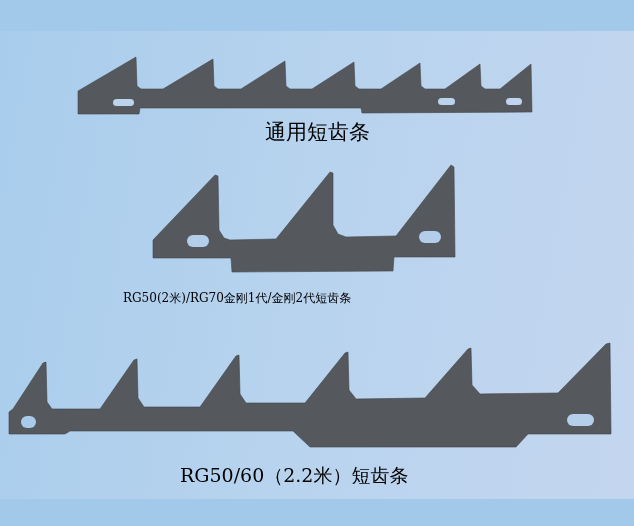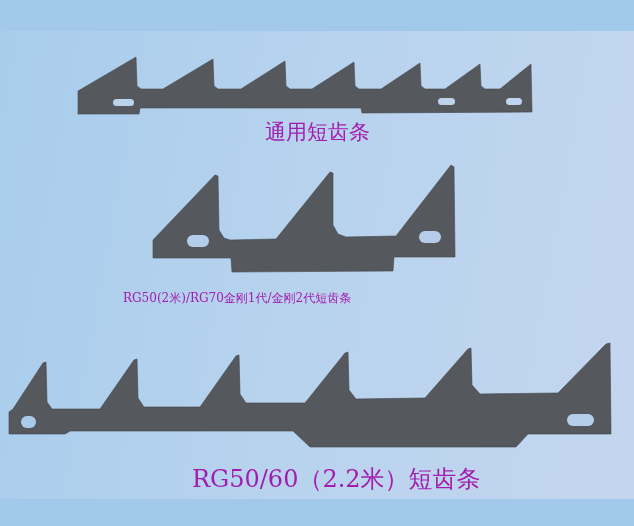--- a/index.html
+++ b/index.html
@@ -15,27 +15,27 @@
   .panel {
     position: absolute; left: 0; top: 31px; width: 634px; height: 468px;
     background: linear-gradient(100deg, #a8cdec 0%, #b8d3ee 50%, #c4d6ef 100%);
   }
   .band-bottom {
     position: absolute; left: 0; top: 499px; width: 634px; height: 27px;
     background: #a3c9ea;
   }
   svg.bars { position: absolute; left: 0; top: 0; }
   .label {
-    position: absolute; color: #a21caf; white-space: nowrap;
+    position: absolute; color: #000000; white-space: nowrap;
     font-family: "DejaVu Serif", "Liberation Serif", serif;
     letter-spacing: 0px;
   }
   .label-1 { left: 265px; top: 118px; font-size: 21px; }
   .label-2 { left: 123px; top: 290px; font-size: 12px; }
-  .label-3 { left: 192px; top: 463px; font-size: 24px; }
+  .label-3 { left: 180px; top: 463px; font-size: 19px; }
 </style>
 </head>
 <body>
 
 <div class="band-top"></div>
 <div class="panel"></div>
 <div class="band-bottom"></div>
 
 <svg class="bars" width="634" height="526" viewBox="0 0 634 526">
 

